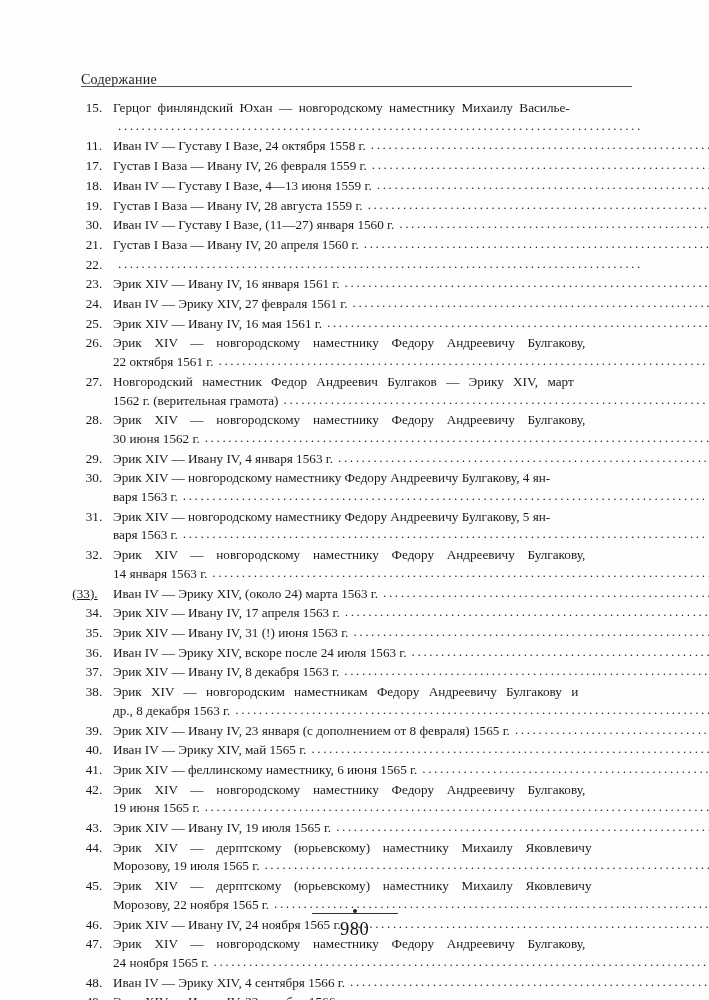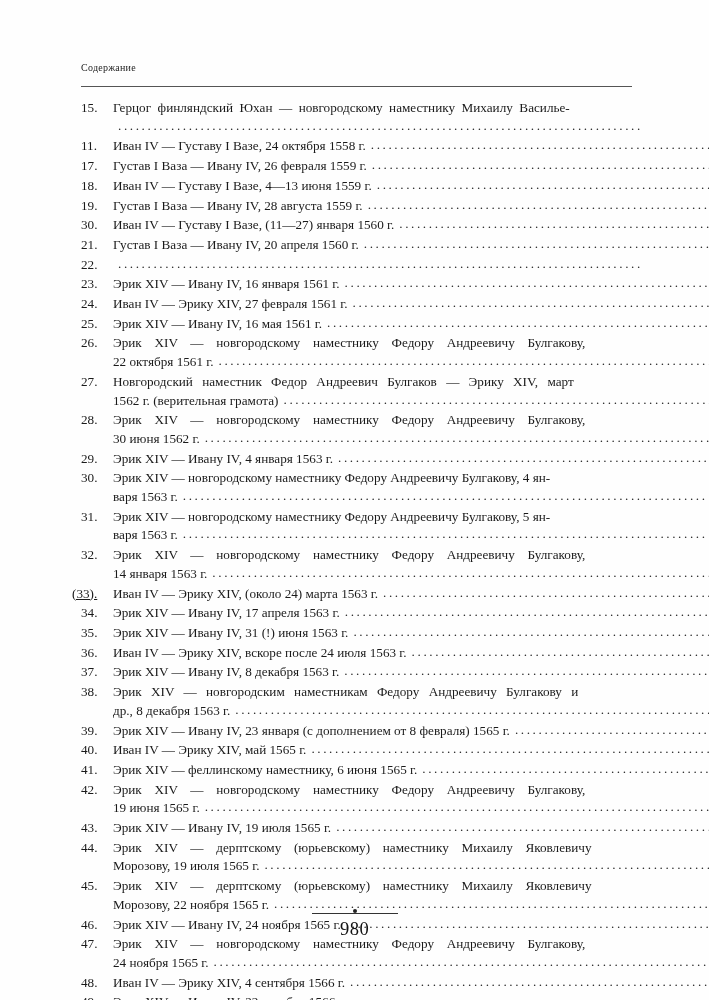--- a/index.html
+++ b/index.html
@@ -21,23 +21,23 @@
     width: 709px;
     height: 1000px;
     box-sizing: border-box;
     background: #fefefe;
   }
 
   
   .running-head {
     position: absolute;
     left: 81px;
-    top: 62px;
+    top: 72px;
     width: 551px;
-    font-size: 10px;
+    font-size: 14px;
     letter-spacing: 0.25px;
     color: #1c1c1c;
     line-height: 1.2;
   }
   .head-rule {
     position: absolute;
     left: 81px;
     top: 86px;
     width: 551px;
     height: 1px;
@@ -56,21 +56,21 @@
     position: relative;
     display: flex;
     align-items: flex-start;
     width: 551px;
     margin-bottom: 1.0px;
   }
 
   .entry-num {
     flex: 0 0 auto;
     width: 26px;
-    text-align: left;
+    text-align: center;
     font-size: 13.2px;
     line-height: 18.7px;
     white-space: nowrap;
   }
   
   .toc-entry.paren .entry-num {
     width: 26px;
     margin-left: -9px;
     padding-right: 9px;
     text-decoration: underline;

